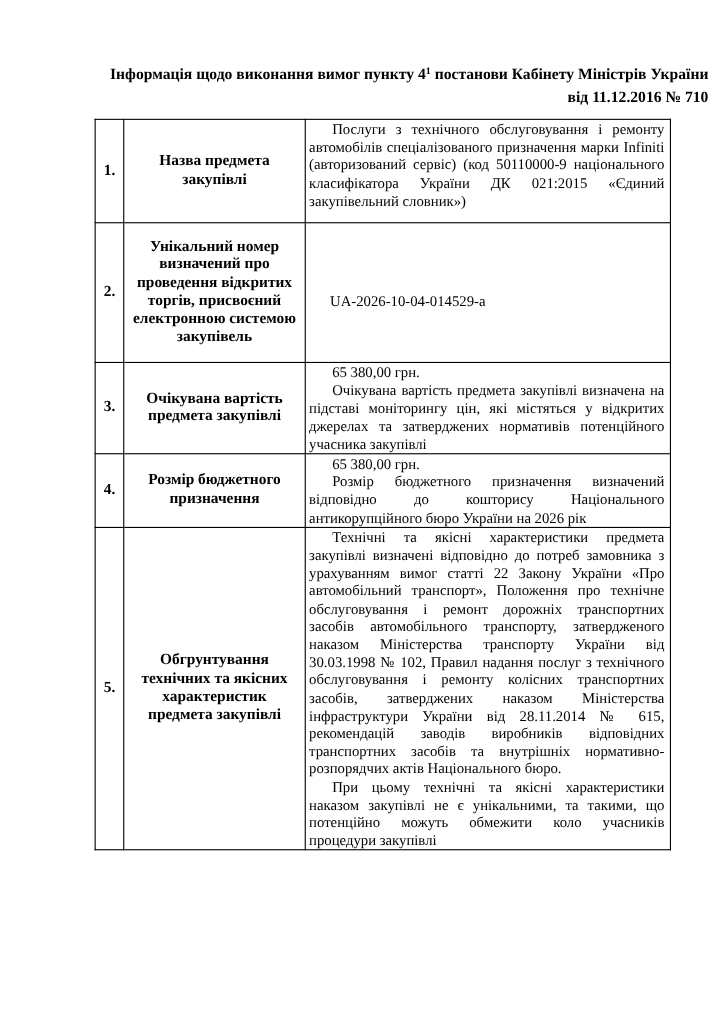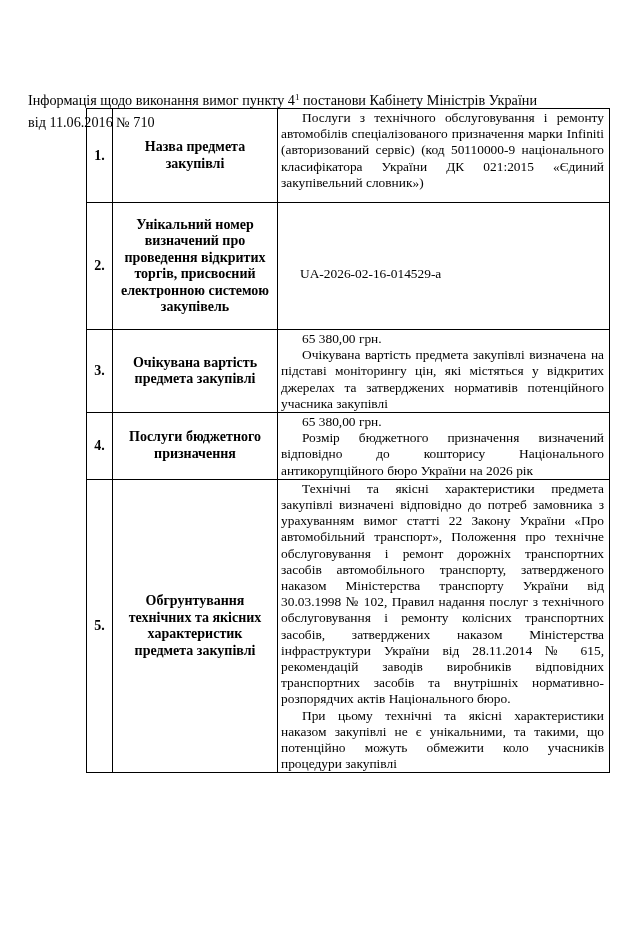--- a/index.html
+++ b/index.html
@@ -1,22 +1,22 @@
 <!DOCTYPE html>
 <html><head>
   <meta charset="utf-8">
   <style>
     html, body { margin: 0; padding: 0; background: #ffffff; }
     body {
       width: 644px; height: 935px; position: relative; overflow: hidden;
       font-family: "Liberation Serif", "DejaVu Serif", serif; color: #000;
     }
     .title {
-      position: absolute; left: 0; width: 644px; text-align: left;
-      font-weight: normal; font-size: 14.2px; line-height: 16px; margin-top: 33px;
+      position: absolute; left: 0; width: 644px; text-align: right;
+      font-weight: bold; font-size: 14.2px; line-height: 16px;
     }
     .title sup { font-size: 9px; vertical-align: 5px; }
     #t1 { top: 56px; left: 28px; width: 616px; }
     #t2 { top: 81px; left: 28px; width: 616px; }
     table {
       position: absolute; left: 86px; top: 108px; width: 524px;
       border-collapse: collapse; table-layout: fixed;
     }
     td { border: 1.3px solid #000; vertical-align: middle; padding: 0; }
     td.num { width: 25px; text-align: center; font-weight: bold; font-size: 14px; }
@@ -35,47 +35,47 @@
     #r2 td { height: 110px; }
     #r3 td { height: 79px; }
     #r4 td { height: 62px; }
     #r5 td { height: 281px; }
     #r1 .val, #r3 .val, #r4 .val, #r5 .val { padding-top: 1px; }
   </style>
 </head>
 <body>
 
 <div class="title" id="t1"><span>Інформація щодо виконання вимог пункту 4</span><sup>1</sup><span> постанови Кабінету Міністрів України</span></div>
-<div class="title" id="t2">від 11.06.2016 № 710</div>
+<div class="title" id="t2">від 11.12.2016 № 710</div>
 
 <table>
   <tbody>
       <tr id="r1">
     <td class="num">1.</td>
     <td class="lbl">Назва предмета закупівлі</td>
     <td class="val">
       <p class="last">Послуги з технічного обслуговування і ремонту автомобілів спеціалізованого призначення марки Infiniti (авторизований сервіс) (код 50110000-9 національного класифікатора України ДК 021:2015 «Єдиний закупівельний словник»)</p>
     </td>
   </tr>
   <tr id="r2">
     <td class="num">2.</td>
     <td class="lbl">Унікальний номер визначений про проведення відкритих торгів, присвоєний електронною системою закупівель</td>
-    <td class="val center">UA-2026-02-16-014529-a</td>
+    <td class="val center">UA-2026-10-04-014529-a</td>
   </tr>
   <tr id="r3">
     <td class="num">3.</td>
     <td class="lbl">Очікувана вартість предмета закупівлі</td>
     <td class="val">
       <p class="last">65 380,00 грн.</p>
       <p class="last">Очікувана вартість предмета закупівлі визначена на підставі моніторингу цін, які містяться у відкритих джерелах та затверджених нормативів потенційного учасника закупівлі</p>
     </td>
   </tr>
   <tr id="r4">
     <td class="num">4.</td>
-    <td class="lbl">Послуги бюджетного призначення</td>
+    <td class="lbl">Розмір бюджетного призначення</td>
     <td class="val">
       <p class="last">65 380,00 грн.</p>
       <p class="last">Розмір бюджетного призначення визначений відповідно до кошторису Національного антикорупційного бюро України на 2026 рік</p>
     </td>
   </tr>
   <tr id="r5">
     <td class="num">5.</td>
     <td class="lbl">Обгрунтування технічних та якісних характеристик предмета закупівлі</td>
     <td class="val">
       <p class="last">Технічні та якісні характеристики предмета закупівлі визначені відповідно до потреб замовника з урахуванням вимог статті 22 Закону України «Про автомобільний транспорт», Положення про технічне обслуговування і ремонт дорожніх транспортних засобів автомобільного транспорту, затвердженого наказом Міністерства транспорту України від 30.03.1998 № 102, Правил надання послуг з технічного обслуговування і ремонту колісних транспортних засобів, затверджених наказом Міністерства інфраструктури України від 28.11.2014 № 615, рекомендацій заводів виробників відповідних транспортних засобів та внутрішніх нормативно-розпорядчих актів Національного бюро.</p>

